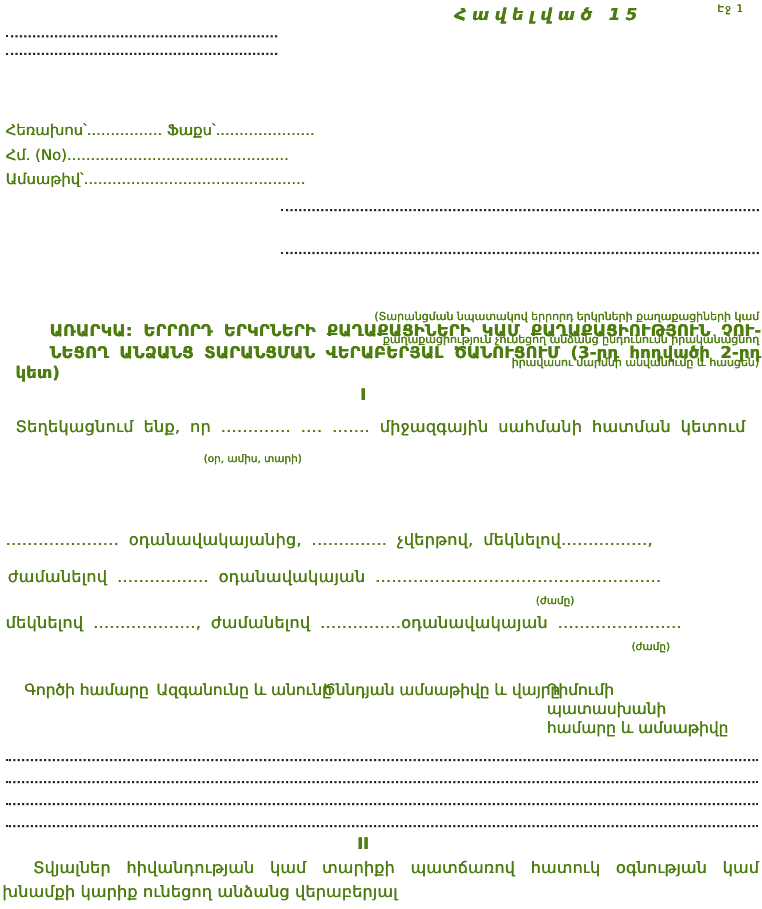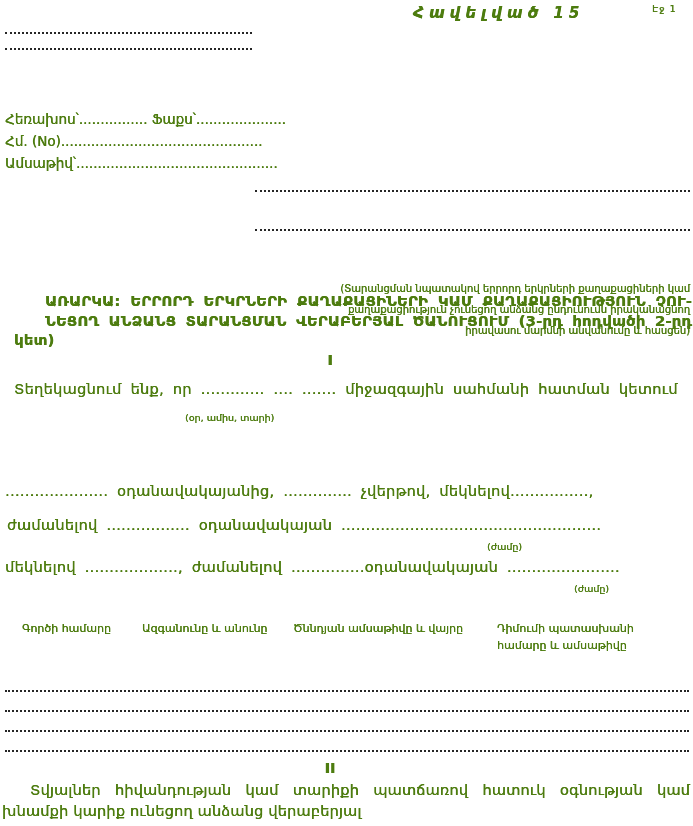--- a/index.html
+++ b/index.html
@@ -18,21 +18,21 @@
   .pagenum { font-size: 9.5px; letter-spacing: 1px; }
   .dotrule { border-top: 2px dotted #262626; height: 0; }
   .smallcap { font-size: 9.5px; white-space: nowrap; }
   .contact { font-size: 13.5px; line-height: 22px; }
   .contact div { white-space: nowrap; }
   .recipient { font-size: 10px; line-height: 21px; text-align: right; margin-top: 39px; }
   .title-line { font-weight: bold; font-size: 14.8px; line-height: 19.5px; letter-spacing: 0.2px; }
   .jl { text-align: justify; text-align-last: justify; margin-left: 31px; }
   .numeral { font-weight: bold; font-size: 14.5px; text-align: center; }
   .bodyline { font-size: 14.5px; letter-spacing: 0.3px; word-spacing: 4px; white-space: nowrap; }
-  .th { font-size: 11px; line-height: 17px; white-space: nowrap; }
+  .th { font-size: 14px; line-height: 17px; white-space: nowrap; }
   .th.wrap { white-space: normal; }
   .tbl-lines .dotrule { margin-bottom: 18px; }
   .para { font-size: 14.5px; line-height: 21px; text-align: justify; text-indent: 28px; letter-spacing: 0.2px; }
 </style>
 </head>
 <body>
 
 <div class="page" style="color: #4d7c0f; background: rgb(255, 255, 255);">
 
   <div class="abs appendix" style="left:413px; top:4px;">Հավելված 15</div>

